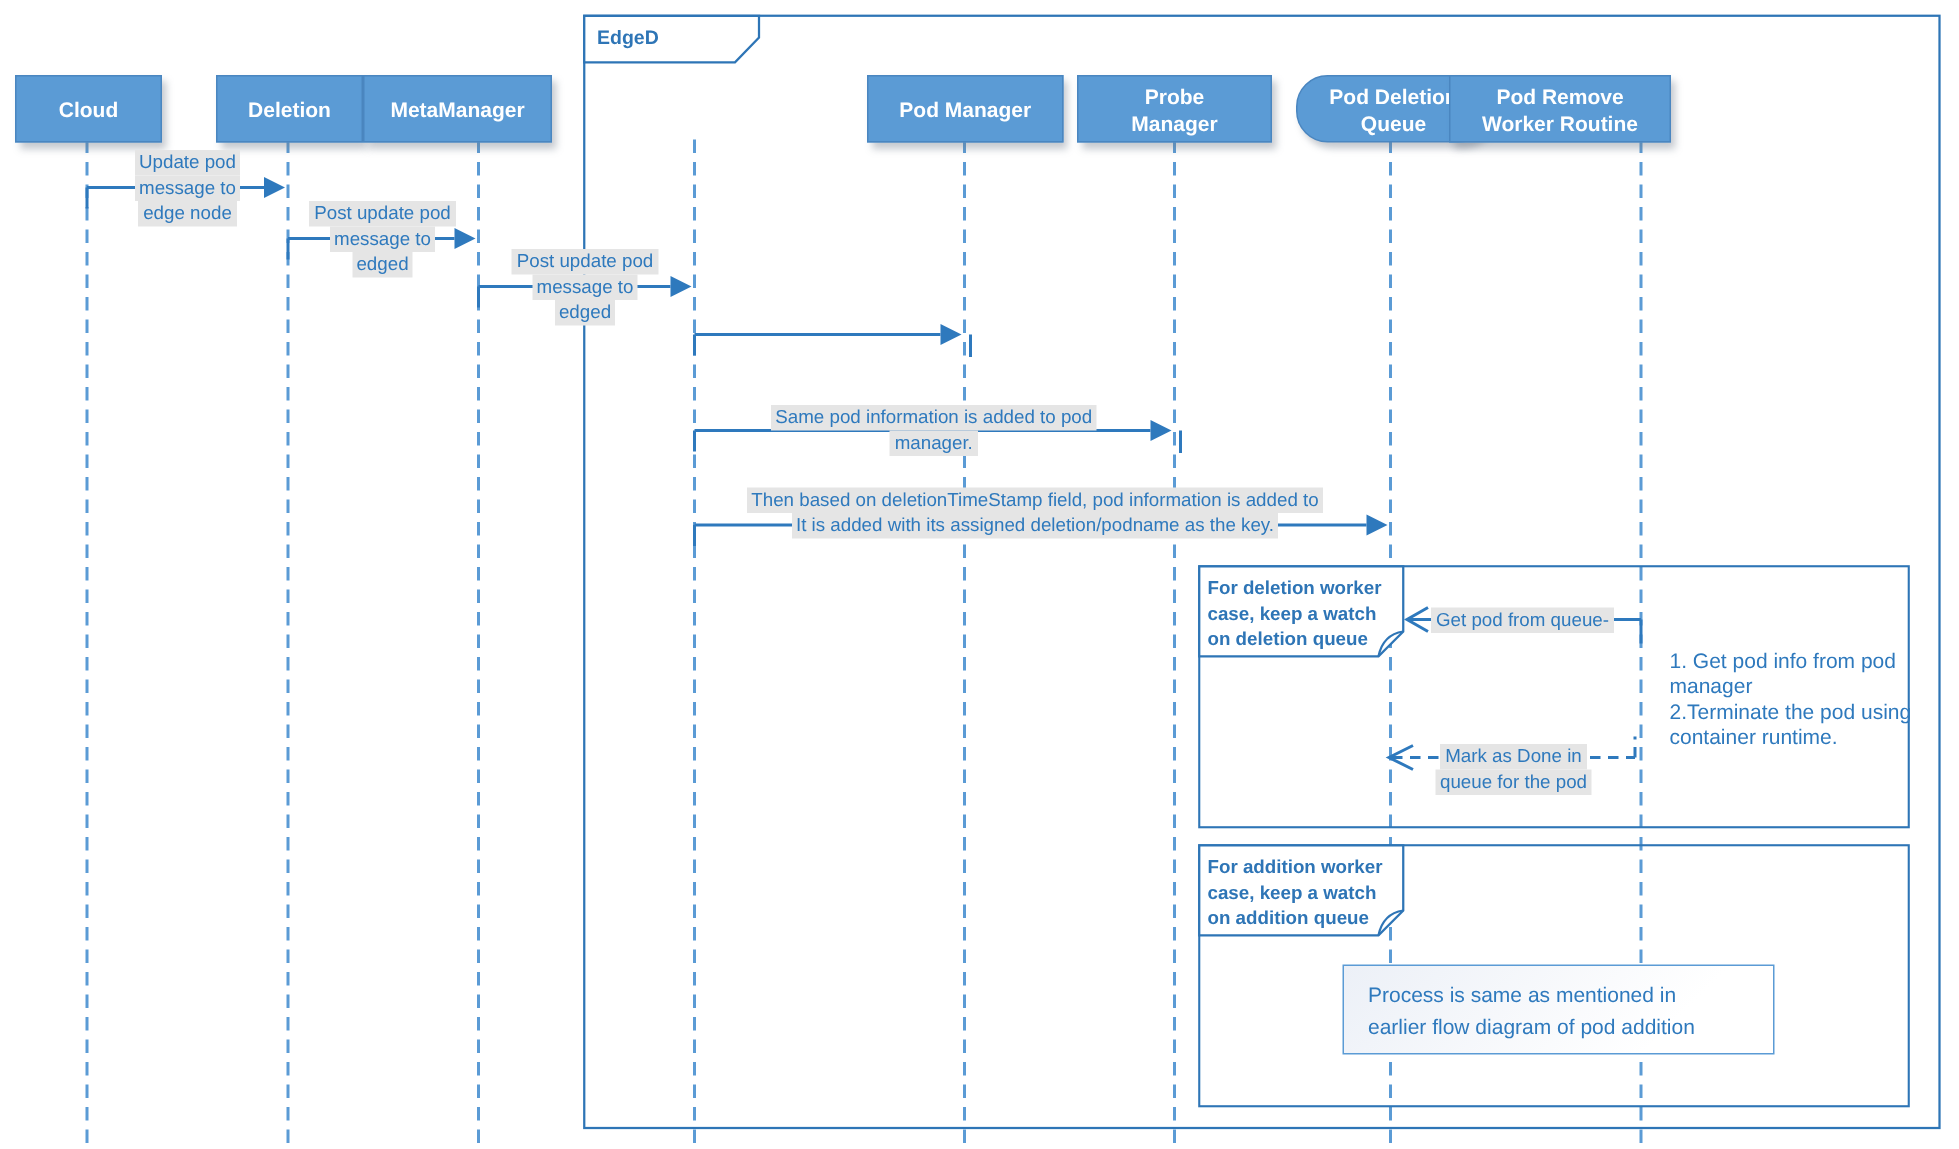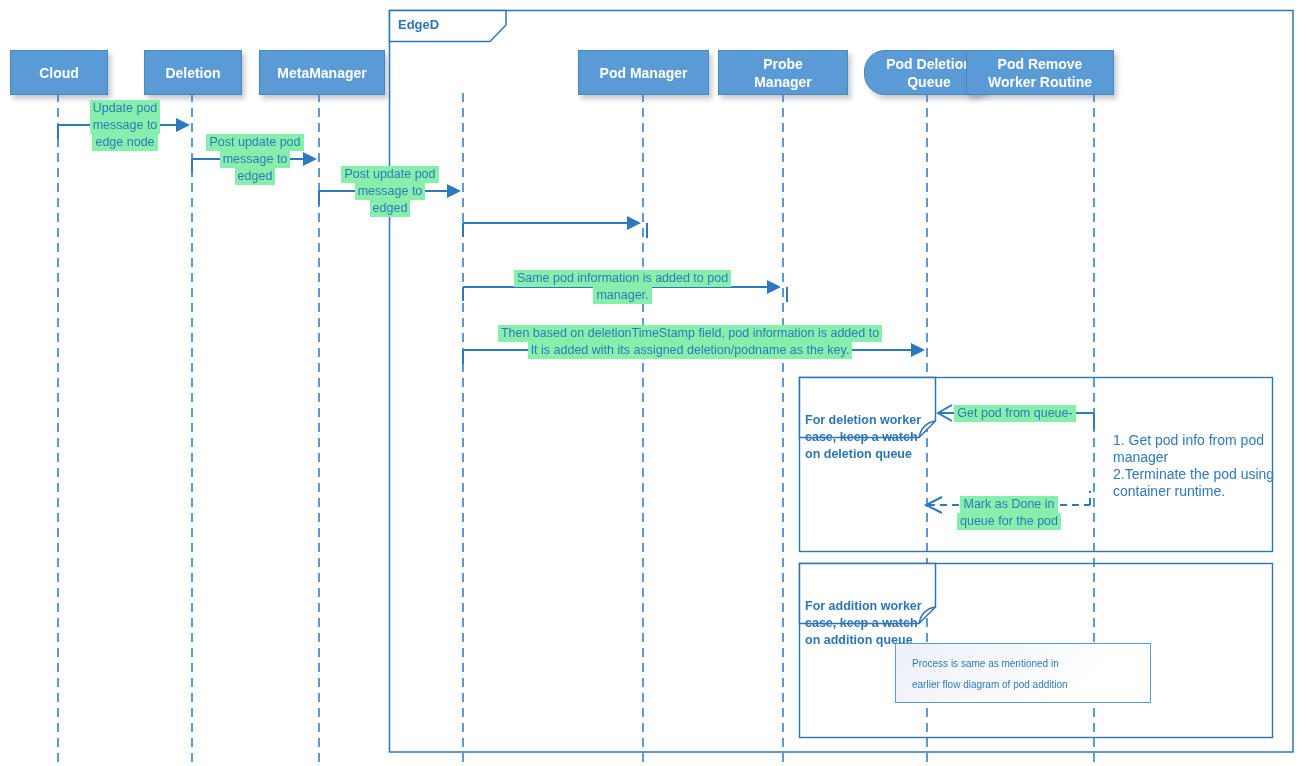--- a/index.html
+++ b/index.html
@@ -7,59 +7,59 @@
           font-family:"Liberation Sans", sans-serif;}
   svg.layer{position:absolute;left:0;top:0;z-index:1;}
 
   
   .actor{position:absolute;top:50px;height:43px;z-index:3;background:#5b9bd5;
          border:1px solid #4a86c0;box-shadow:3px 4px 5px rgba(110,120,135,.40);
          display:flex;flex-direction:column;align-items:center;justify-content:center;
          color:#ffffff;font-weight:bold;font-size:14px;line-height:18px;text-align:center;}
   #a0{left:10px;width:96px;}
   #a1{left:144px;width:96px;}
-  #a2{left:259px;width:124px;}
+  #a2{left:242px;width:124px;}
   #a3{left:399px;width:128px;}
   #a4{left:578px;width:129px;}
   #a5{left:718px;width:128px;}
   #a6{left:864px;width:128px;border-radius:21px;}
   #a7{left:966px;width:146px;}
 
   
   .frame-title{position:absolute;left:398px;top:17px;z-index:3;color:#2e75b6;
                font-weight:bold;font-size:13px;}
 
   
   .msg{position:absolute;z-index:4;display:flex;flex-direction:column;align-items:center;
        color:#2e79bd;font-size:12.5px;line-height:17px;text-align:center;}
-  .msg .ln{background:#86efac;padding:0 3px;white-space:nowrap;}
+  .msg .ln{background:#e5e5e5;padding:0 3px;white-space:nowrap;}
   #m1{left:60px;width:130px;top:100px;}
   #m2{left:194px;width:122px;top:134px;}
   #m3{left:330px;width:120px;top:166px;}
   #m4{left:470px;width:166px;top:206px;}
   #m5{left:480px;width:285px;top:270px;}
   #m6{left:485px;width:410px;top:325px;}
   #r1{left:950px;width:130px;top:405px;}
   #r2{left:945px;width:128px;top:496px;}
 
   
   .note-text{position:absolute;z-index:4;color:#2e75b6;font-weight:bold;font-size:12.5px;
-             line-height:17px;text-align:left;margin-top:28px;}
+             line-height:17px;text-align:left;}
   #note1-text{left:805px;top:384px;width:126px;}
   #note2-text{left:805px;top:570px;width:126px;}
 
   
   .worker-steps{position:absolute;left:1113px;top:432px;width:166px;z-index:4;
                 color:#2e79bd;font-size:14px;line-height:17px;text-align:left;}
 
   
-  .process-box{position:absolute;left:895px;top:643px;width:256px;height:60px;z-index:4;
+  .process-box{position:absolute;left:895px;top:643px;width:288px;height:60px;z-index:4;
                border:1.5px solid #5b9bd5;box-sizing:border-box;
                background:linear-gradient(135deg,#ecf0f7 0%,#ffffff 75%);
-               color:#2e79bd;font-size:10px;line-height:21px;
+               color:#2e79bd;font-size:14px;line-height:21px;
                padding:9px 0 0 16px;}
 </style>
 </head>
 <body>
 
 <div class="canvas">
 
   <svg class="layer" width="1306" height="766" viewBox="0 0 1306 766">
 
     <g stroke="#2e75b6" stroke-width="1.5" fill="none">

